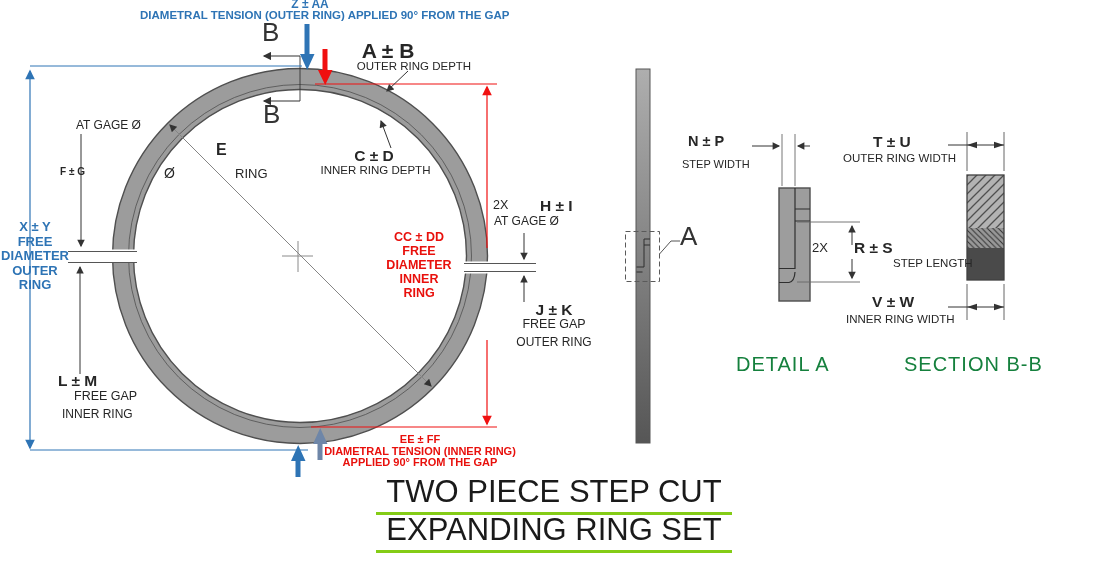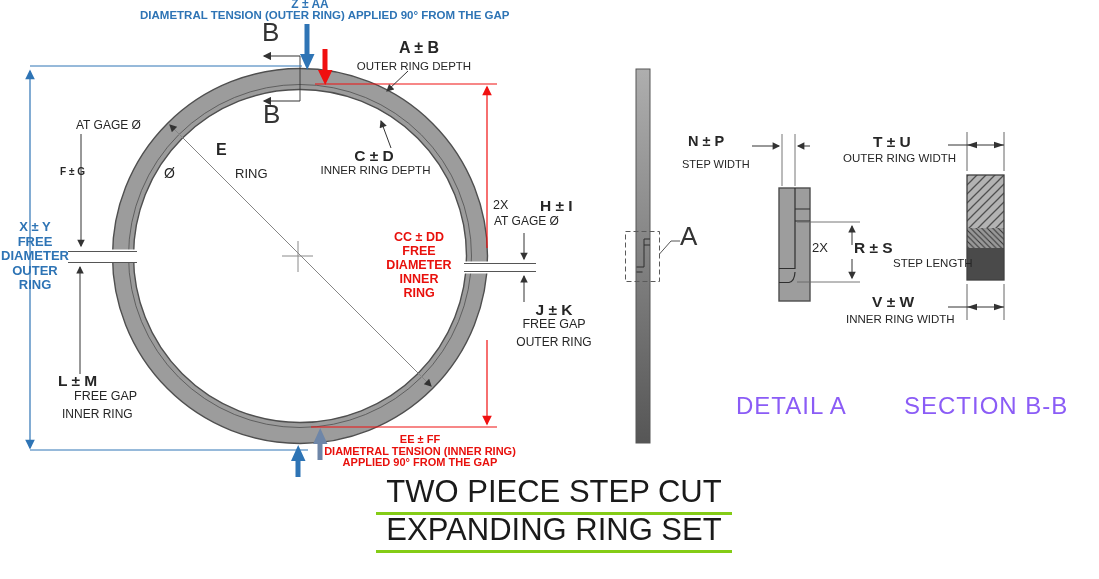--- a/index.html
+++ b/index.html
@@ -5,21 +5,21 @@
   html,body{margin:0;padding:0;background:#fff;}
   #canvas{position:relative;width:1099px;height:579px;background:#ffffff;overflow:hidden;
           font-family:"Liberation Sans",sans-serif;}
   svg{position:absolute;left:0;top:0;}
   .lbl{position:absolute;color:#262626;white-space:nowrap;line-height:1.1;}
   .b{font-weight:bold;}
   .c{text-align:center;}
   .blue{color:#2E74B5;}
   .red{color:#E8100C;}
   .big{font-size:26px;color:#333;}
-  .viewtitle{font-size:24px;color:#8b5cf6;letter-spacing:1px;margin-top:40px;}
+  .viewtitle{font-size:20px;color:#15803d;letter-spacing:1px;}
   .title-line{position:absolute;width:356px;text-align:center;font-size:31px;color:#1a1a1a;
               border-bottom:3px solid #84cc16;padding-bottom:2px;white-space:nowrap;}
 </style>
 </head>
 <body>
 
 <div id="canvas">
 
   <svg width="1099" height="579" viewBox="0 0 1099 579">
     <defs>
@@ -142,21 +142,21 @@
       <path d="M967,307 L977,303.8 L977,310.2 Z M1004,307 L994,303.8 L994,310.2 Z" fill="#333"></path>
     </g>
   </svg>
 
   <div class="lbl b blue c" style="left:250px;top:-2px;width:120px;font-size:12px;">Z ± AA</div>
   <div class="lbl b blue c" style="left:140px;top:9px;width:348px;font-size:11.5px;">DIAMETRAL TENSION (OUTER RING) APPLIED 90° FROM THE GAP</div>
 
   <div class="lbl big" style="left:262px;top:18px;">B</div>
   <div class="lbl big" style="left:263px;top:100px;">B</div>
 
-  <div class="lbl b c" style="left:363px;top:39px;width:112px;font-size:16px;">A ± B</div>
+  <div class="lbl b c" style="left:332px;top:39px;width:112px;font-size:21px;">A ± B</div>
   <div class="lbl c" style="left:342px;top:60px;width:124px;font-size:11.5px;margin-left:10px;">OUTER RING DEPTH</div>
 
   <div class="lbl b c" style="left:320px;top:147px;width:108px;font-size:15.5px;">C ± D</div>
   <div class="lbl c" style="left:318px;top:164px;width:115px;font-size:11.5px;">INNER RING DEPTH</div>
 
   <div class="lbl b" style="left:60px;top:118px;font-size:10px;margin-top:48px;">F ± G</div>
   <div class="lbl" style="left:76px;top:119px;font-size:12px;">AT GAGE Ø</div>
 
   <div class="lbl b" style="left:216px;top:141px;font-size:16px;">E</div>
   <div class="lbl" style="left:164px;top:166px;font-size:14px;">Ø</div>

